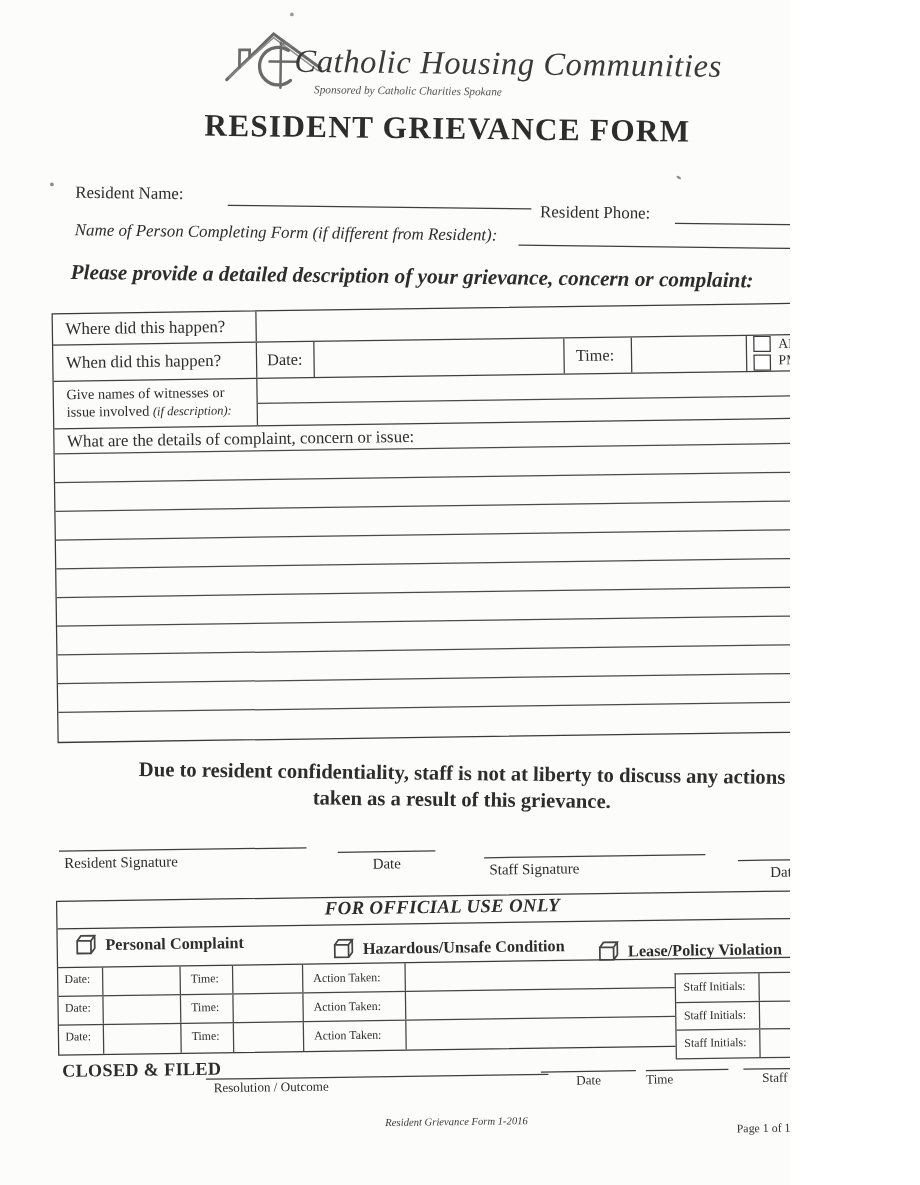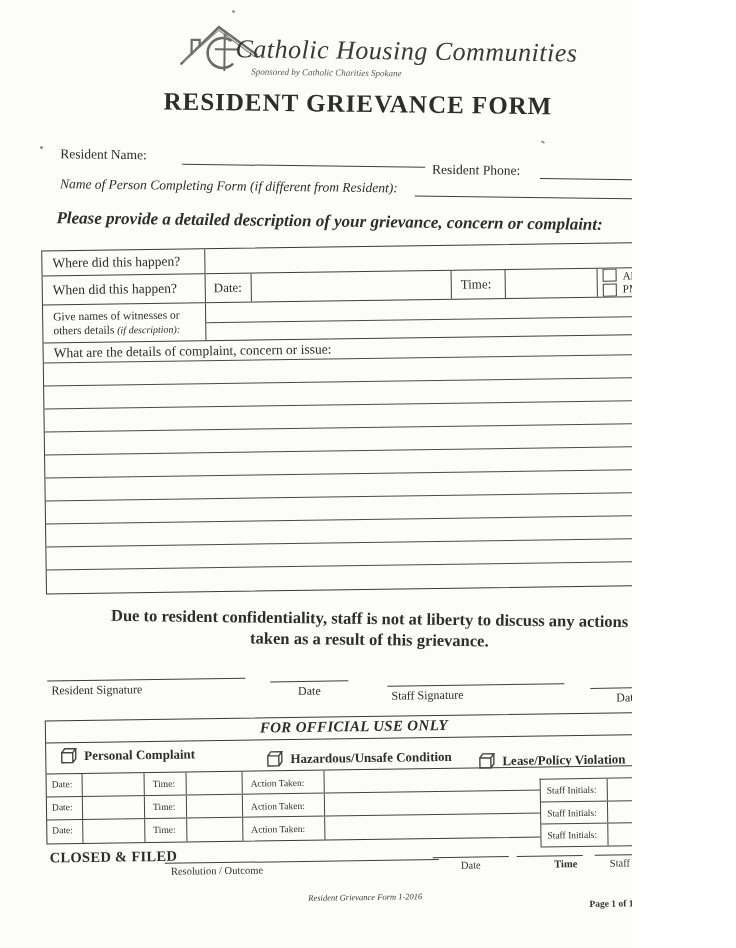--- a/index.html
+++ b/index.html
@@ -82,21 +82,21 @@
   .s-row { display:flex; height:22.5px; border-bottom:1.4px solid #444; box-sizing:border-box; }
   .s-lab { width:67px; flex:none; padding:6px 0 0 6px; font-size:9.5px;
            border-right:1.3px solid #444; box-sizing:border-box; white-space:nowrap; }
   .s-blank { flex:1; }
 
   .closed-label { position:absolute; left:45px; top:845px; font-weight:bold; font-size:14.5px; letter-spacing:0.3px; }
   .small-lbl { position:absolute; font-size:10.5px; white-space:nowrap; }
 
   .footer-form { position:absolute; left:230px; top:892px; width:260px; text-align:center;
                  font-size:8.5px; font-style:italic; color:#3a3a3a; }
-  .footer-page { position:absolute; left:584px; top:902px; font-size:9.5px; color:#333;font-weight:bold; }
+  .footer-page { position:absolute; left:584px; top:902px; font-size:9.5px; color:#333; }
 
   
   .speck { position:absolute; background:#8a8a8a; border-radius:50%; }
 </style>
 </head>
 <body>
 
 <div id="page">
 
   <div class="warp-a">
@@ -146,21 +146,21 @@
           </span>
           <span class="ampm-col">
             <span>AM</span>
             <span>PM</span>
           </span>
         </div>
       </div>
       <div class="g-row r3">
         <div class="g-cell g-label wit-label">
           <span>Give names of witnesses or</span><br>
-          <span>others details</span>
+          <span>issue involved</span>
           <span class="wit-note">(if description):</span>
         </div>
         <div class="g-cell wit-area">
           <div class="wit-mid"></div>
         </div>
       </div>
       <div class="g-row" style="border-bottom:none; display:block;">
         <div class="d-label">What are the details of complaint, concern or issue:</div>
         <div class="d-line"></div>
         <div class="d-line"></div>
@@ -249,21 +249,21 @@
         </div>
       </div>
     </div>
 
     <div class="closed-label">CLOSED &amp; FILED</div>
     <span class="blank" style="left:160px; top:848px; width:274px; border-bottom-width:1.6px;"></span>
     <span class="small-lbl" style="left:166px; top:863px;">Resolution / Outcome</span>
     <span class="blank" style="left:428px; top:846px; width:76px;"></span>
     <span class="small-lbl" style="left:428px; top:861px; width:76px; text-align:center;">Date</span>
     <span class="blank" style="left:512px; top:846px; width:66px;"></span>
-    <span class="small-lbl" style="left:528px; top:861px; width:66px; text-align:center;font-weight:bold;">Time</span>
+    <span class="small-lbl" style="left:512px; top:861px; width:66px; text-align:left;">Time</span>
     <span class="blank" style="left:590px; top:846px; width:82px;"></span>
     <span class="small-lbl" style="left:590px; top:861px; width:82px; text-align:center;">Staff Initials</span>
 
     <div class="footer-form">Resident Grievance Form 1-2016</div>
     <div class="footer-page">Page 1 of 1</div>
   </div>
 
   <span class="speck" style="left:40px; top:146px; width:3px; height:3px;"></span>
   <span class="speck" style="left:541px; top:141px; width:4px; height:2px; transform:rotate(30deg);"></span>
   <span class="speck" style="left:232px; top:10px; width:3px; height:3px; background:#9a9a9a;"></span>

